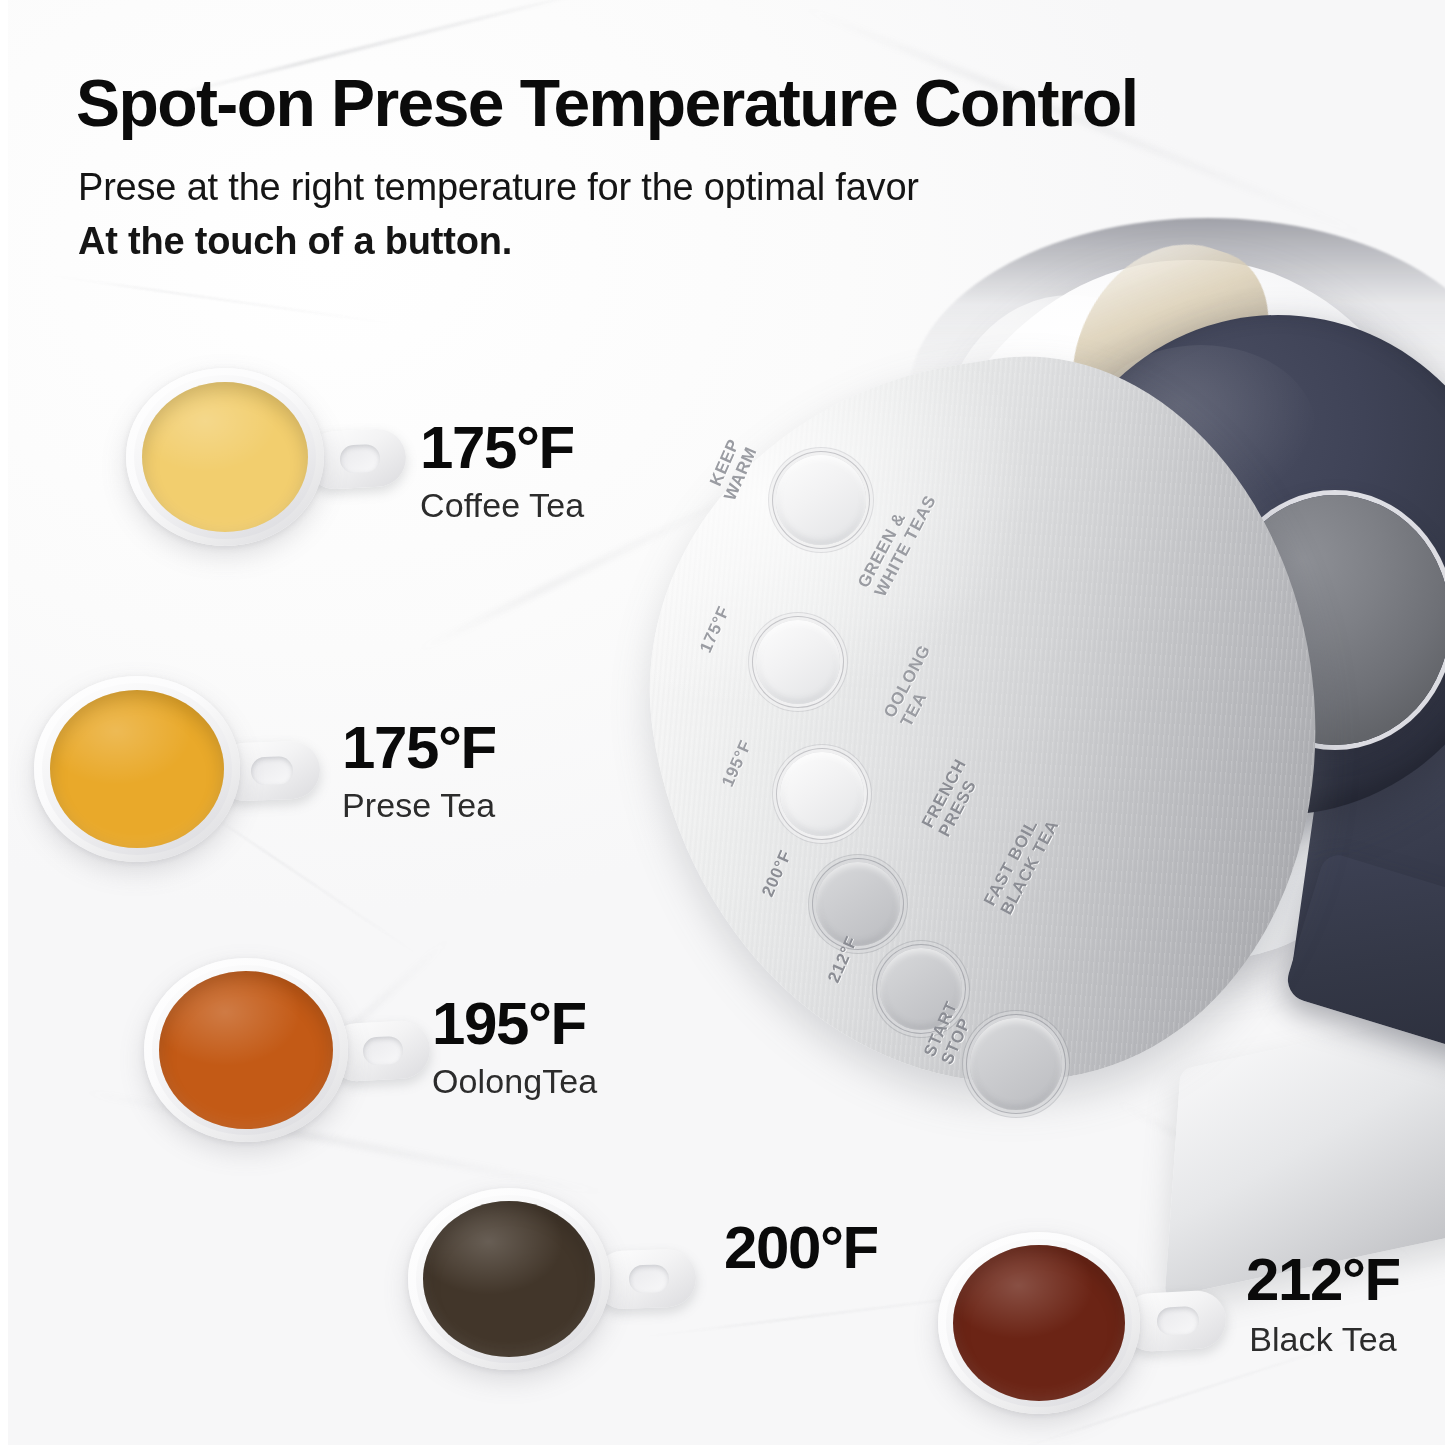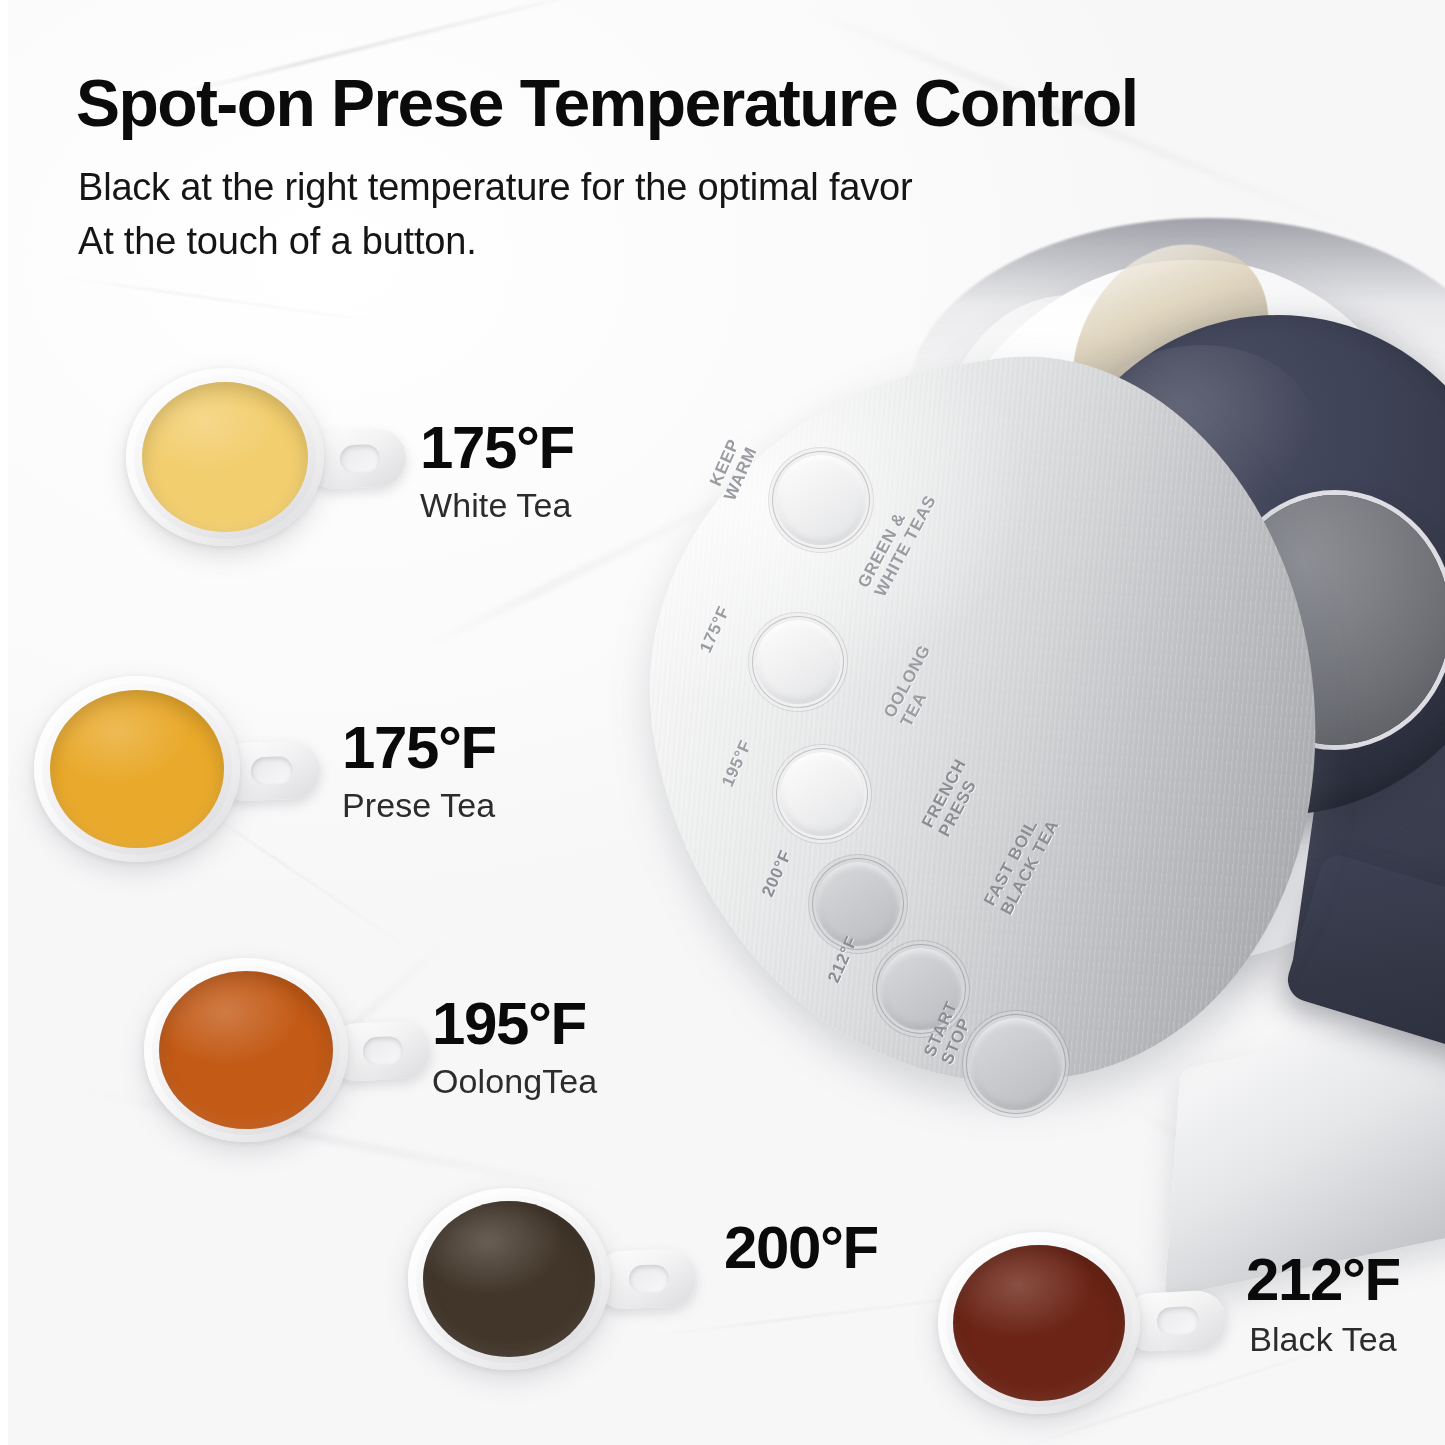--- a/index.html
+++ b/index.html
@@ -54,21 +54,21 @@
     left:70px;
     width:1150px;
     font-size:38px;
     font-weight:400;
     color:#151515;
     letter-spacing:-.2px;
     line-height:1.0;
     white-space:nowrap;
   }
   .subline.l1 { top:168px; }
-  .subline.l2 { top:222px; }
+  .subline.l2 { top:222px;font-weight:bold; }
 
   
   .cup { position:absolute; }
   .cup .handle {
     position:absolute;
     background:linear-gradient(150deg,#ffffff 0%,#f3f3f4 45%,#dcdcdf 100%);
     border-radius:34px;
     box-shadow:0 5px 12px rgba(110,112,120,.22);
   }
   .cup .handle::after {
@@ -305,21 +305,21 @@
   <div class="vein soft" style="left:380px; top:560px;  width:420px; height:5px; transform:rotate(-26deg);"></div>
   <div class="vein fine" style="left:150px; top:880px;  width:300px; transform:rotate(34deg);"></div>
   <div class="vein soft" style="left:60px;  top:1140px; width:560px; height:6px; transform:rotate(11deg);"></div>
   <div class="vein fine" style="left:620px; top:1310px; width:460px; transform:rotate(-7deg);"></div>
   <div class="vein soft" style="left:1080px;top:1180px; width:360px; height:5px; transform:rotate(28deg);"></div>
   <div class="vein fine" style="left:980px; top:1390px; width:420px; transform:rotate(-18deg);"></div>
   <div class="vein soft" style="left:240px; top:1010px; width:240px; height:4px; transform:rotate(-42deg);"></div>
 
   <div class="headline">Spot-on Prese Temperature Control</div>
 
-  <div class="subline l1">Black at the right temperature for the optimal favor</div>
+  <div class="subline l1">Prese at the right temperature for the optimal favor</div>
 
   <div class="subline l2">At the touch of a button.</div>
 
   <div id="kettle">
 
     <div class="kettle-glass-top"></div>
     <div class="kettle-body">
       <div class="water-marks">
         <i></i>
           <i></i>
@@ -366,21 +366,21 @@
   </div>
 
   <div class="cup" style="left:110px; top:368px; width:300px; height:180px;">
     <div class="handle" style="left:188px; top:62px; width:100px; height:58px; transform:rotate(-3deg);"></div>
     <div class="body" style="left:8px; top:0px; width:198px; height:178px;"></div>
     <div class="rim" style="left:16px; top:7px; width:182px; height:164px;"></div>
     <div class="liquid" id="liq0" style="left: 24px; top: 14px; width: 166px; height: 150px; background: rgb(242, 206, 110);"></div>
   </div>
   <div class="temp-label" style="left:412px; top:418px;">
     <div class="deg">175°F</div>
-    <div class="kind">White Tea</div>
+    <div class="kind">Coffee Tea</div>
   </div>
 
   <div class="cup" style="left:18px; top:676px; width:300px; height:190px;">
     <div class="handle" style="left:190px; top:66px; width:104px; height:58px; transform:rotate(-2deg);"></div>
     <div class="body" style="left:8px; top:0px; width:206px; height:186px;"></div>
     <div class="rim" style="left:16px; top:7px; width:190px; height:172px;"></div>
     <div class="liquid" id="liq1" style="left: 24px; top: 14px; width: 174px; height: 158px; background: rgb(233, 169, 42);"></div>
   </div>
   <div class="temp-label" style="left:334px; top:718px;">
     <div class="deg">175°F</div>

